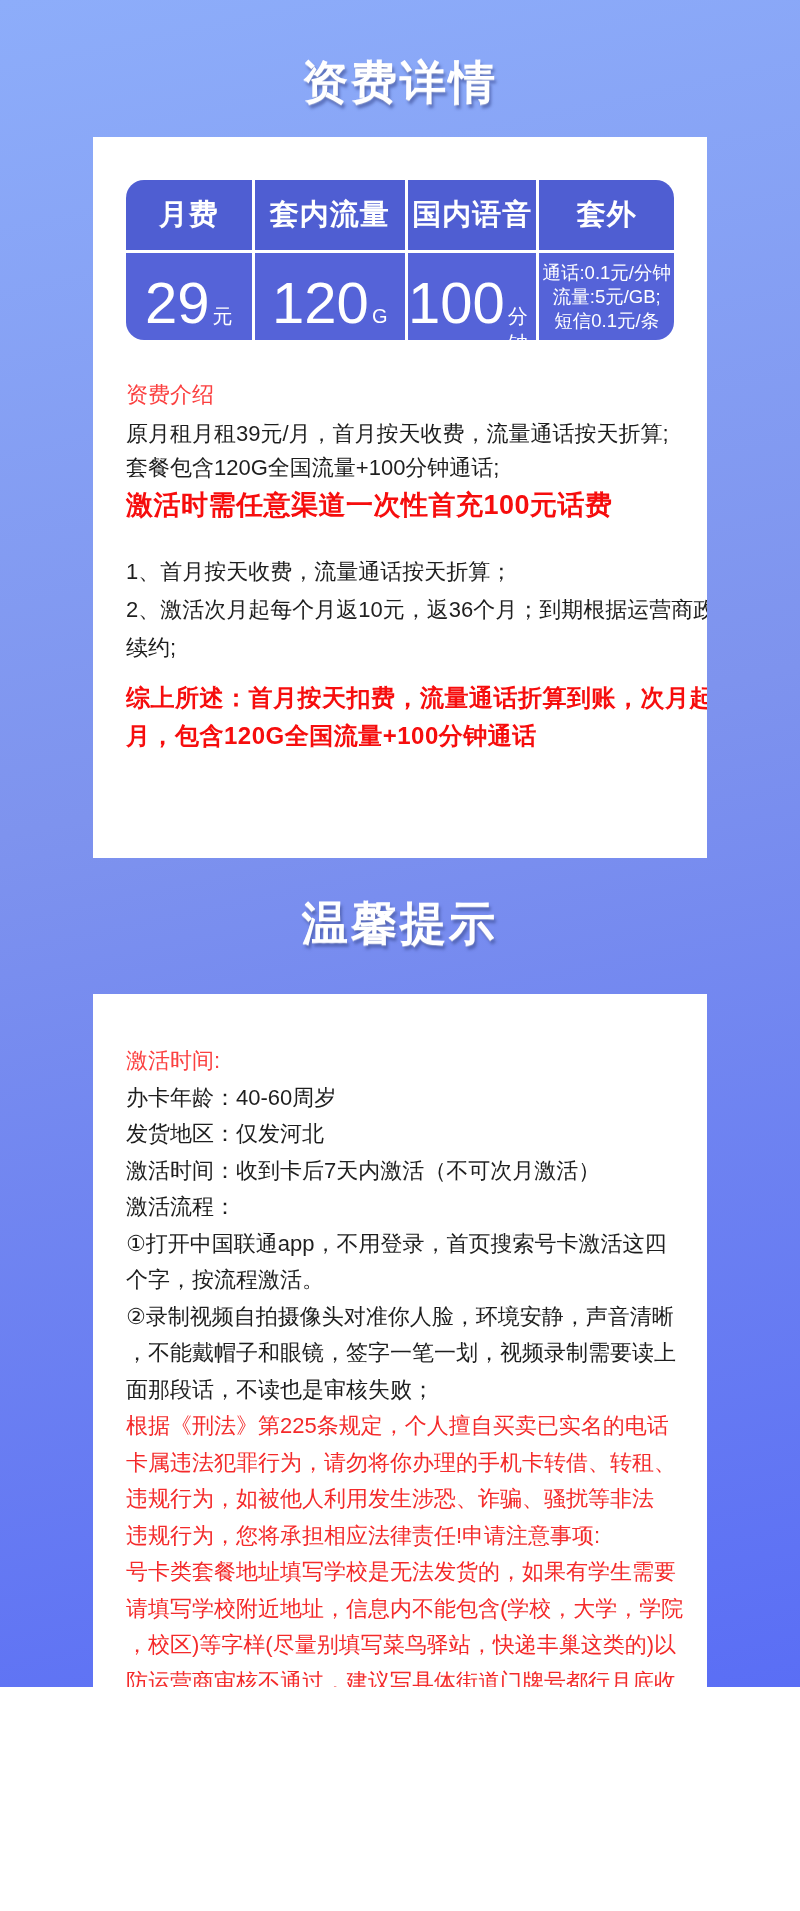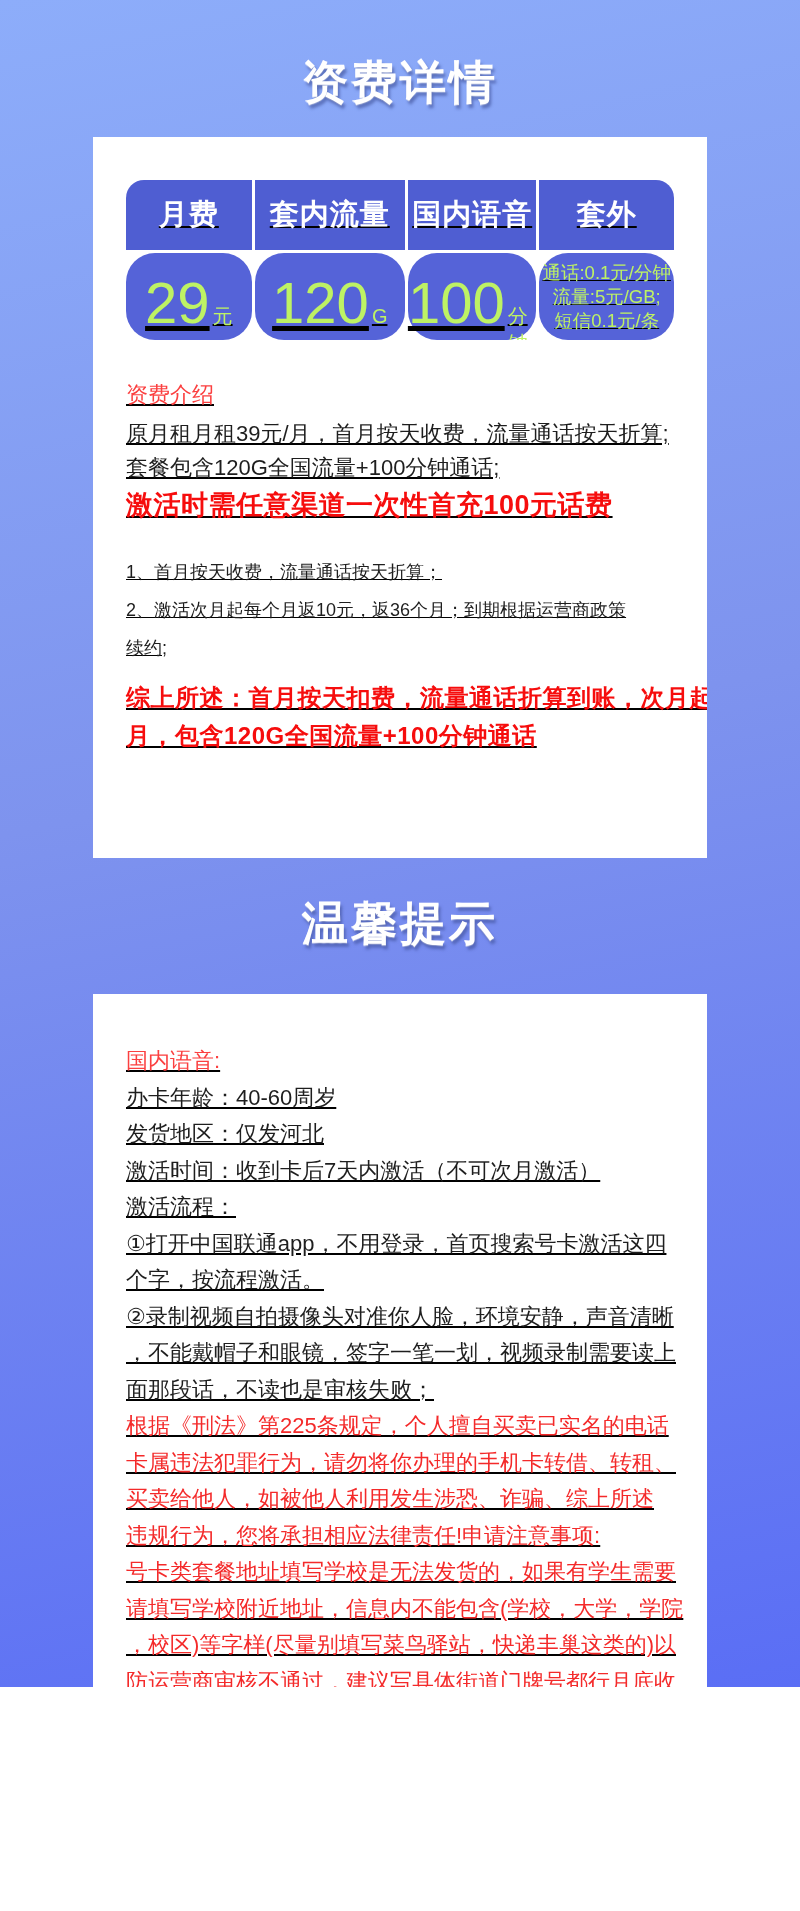--- a/index.html
+++ b/index.html
@@ -16,21 +16,21 @@
   .section-title{
     position:absolute;left:0;width:800px;margin:0;
     text-align:center;color:#fff;font-size:46px;font-weight:bold;
     letter-spacing:3px;line-height:52px;
     text-shadow:2px 4px 3px rgba(62,78,150,.60),0 1px 0 rgba(255,255,255,.65);
   }
   .title-1{top:56px;}
   .title-2{top:897px;}
   .card{
     position:absolute;left:93px;width:614px;background:#fff;
-    box-sizing:border-box;overflow:hidden;text-decoration:underline;
+    box-sizing:border-box;overflow:hidden;
   }
   .card-1{top:137px;height:721px;padding:43px 33px 0 33px;}
   .card-2{top:994px;height:803px;padding:49px 28px 0 33px;}
 
   
   .plan-table{
     display:grid;
     grid-template-columns:128fr 153fr 131fr 137fr;
     grid-template-rows:70px 87px;
     gap:3px;
@@ -38,38 +38,38 @@
   }
   .thead,.trow{display:contents;}
   .th{
     background:var(--c-table_header_blue,#4f5ed2);
     color:#fff;font-size:29px;font-weight:bold;
     display:flex;align-items:center;justify-content:center;
     letter-spacing:1px;
   }
   .td{
     background:var(--c-table_cell_blue,#5563d8);
-    color:#bef264;display:flex;align-items:center;justify-content:center;border-radius:29px;
+    color:#ffffff;display:flex;align-items:center;justify-content:center;
   }
   .td.big{align-items:baseline;padding-top:10px;}
   .td.big .val{font-size:58px;font-weight:500;line-height:80px;}
   .td.big .unit{font-size:20px;font-weight:500;margin-left:3px;}
   .td.overage{flex-direction:column;justify-content:center;padding:4px 2px;}
   .td.overage .ov-line{font-size:18.5px;font-weight:500;line-height:24px;text-align:left;white-space:nowrap;}
 
   
   .intro-label{margin-top:42px;font-size:22px;color:var(--c-red_label,#fb4040);line-height:26px;}
   .intro-lines{margin-top:9px;}
   .intro-lines .line{font-size:22px;color:#1e1e1e;line-height:34px;white-space:nowrap;}
   .highlight{
     font-size:27px;font-weight:bold;
     color:var(--c-red_strong,#f60d0d);line-height:40px;white-space:nowrap;letter-spacing:.5px;
   }
   .notes{margin-top:28px;}
-  .notes .line{font-size:18px;color:#1e1e1e;line-height:38px;white-space:nowrap;}
+  .notes .line{font-size:22px;color:#1e1e1e;line-height:38px;white-space:nowrap;}
   .summary{margin-top:12px;}
   .summary .line{
     font-size:24px;font-weight:bold;color:var(--c-red_strong,#f60d0d);
     line-height:38px;white-space:nowrap;letter-spacing:.5px;
   }
 
   
   .tips-label{font-size:22px;color:var(--c-red_label,#fb4040);line-height:36.5px;}
   .tips-black .line{font-size:22px;color:#1e1e1e;line-height:36.5px;white-space:nowrap;}
   .tips-red .line{font-size:22px;color:var(--c-red_paragraph,#f42a2a);line-height:36.5px;white-space:nowrap;}
@@ -125,38 +125,38 @@
         <div class="line">综上所述：首月按天扣费，流量通话折算到账，次月起29元/</div>
         <div class="line">月，包含120G全国流量+100分钟通话</div>
       </div>
 
   </section>
 
   <h1 class="section-title title-2">温馨提示</h1>
 
   <section class="card card-2">
 
-    <div class="tips-label">国内语音:</div>
+    <div class="tips-label">激活时间:</div>
 
     <div class="tips-black">
         <div class="line">办卡年龄：40-60周岁</div>
         <div class="line">发货地区：仅发河北</div>
         <div class="line">激活时间：收到卡后7天内激活（不可次月激活）</div>
         <div class="line">激活流程：</div>
         <div class="line">①打开中国联通app，不用登录，首页搜索号卡激活这四</div>
         <div class="line">个字，按流程激活。</div>
         <div class="line">②录制视频自拍摄像头对准你人脸，环境安静，声音清晰</div>
         <div class="line">，不能戴帽子和眼镜，签字一笔一划，视频录制需要读上</div>
         <div class="line">面那段话，不读也是审核失败；</div>
       </div>
 
     <div class="tips-red">
         <div class="line">根据《刑法》第225条规定，个人擅自买卖已实名的电话</div>
         <div class="line">卡属违法犯罪行为，请勿将你办理的手机卡转借、转租、</div>
-        <div class="line">买卖给他人，如被他人利用发生涉恐、诈骗、综上所述</div>
+        <div class="line">违规行为，如被他人利用发生涉恐、诈骗、骚扰等非法</div>
         <div class="line">违规行为，您将承担相应法律责任!申请注意事项:</div>
         <div class="line">号卡类套餐地址填写学校是无法发货的，如果有学生需要</div>
         <div class="line">请填写学校附近地址，信息内不能包含(学校，大学，学院</div>
         <div class="line">，校区)等字样(尽量别填写菜鸟驿站，快递丰巢这类的)以</div>
         <div class="line">防运营商审核不通过，建议写具体街道门牌号都行月底收</div>
         <div class="line">到卡建议次月激活。</div>
       </div>
 
   </section>
 

